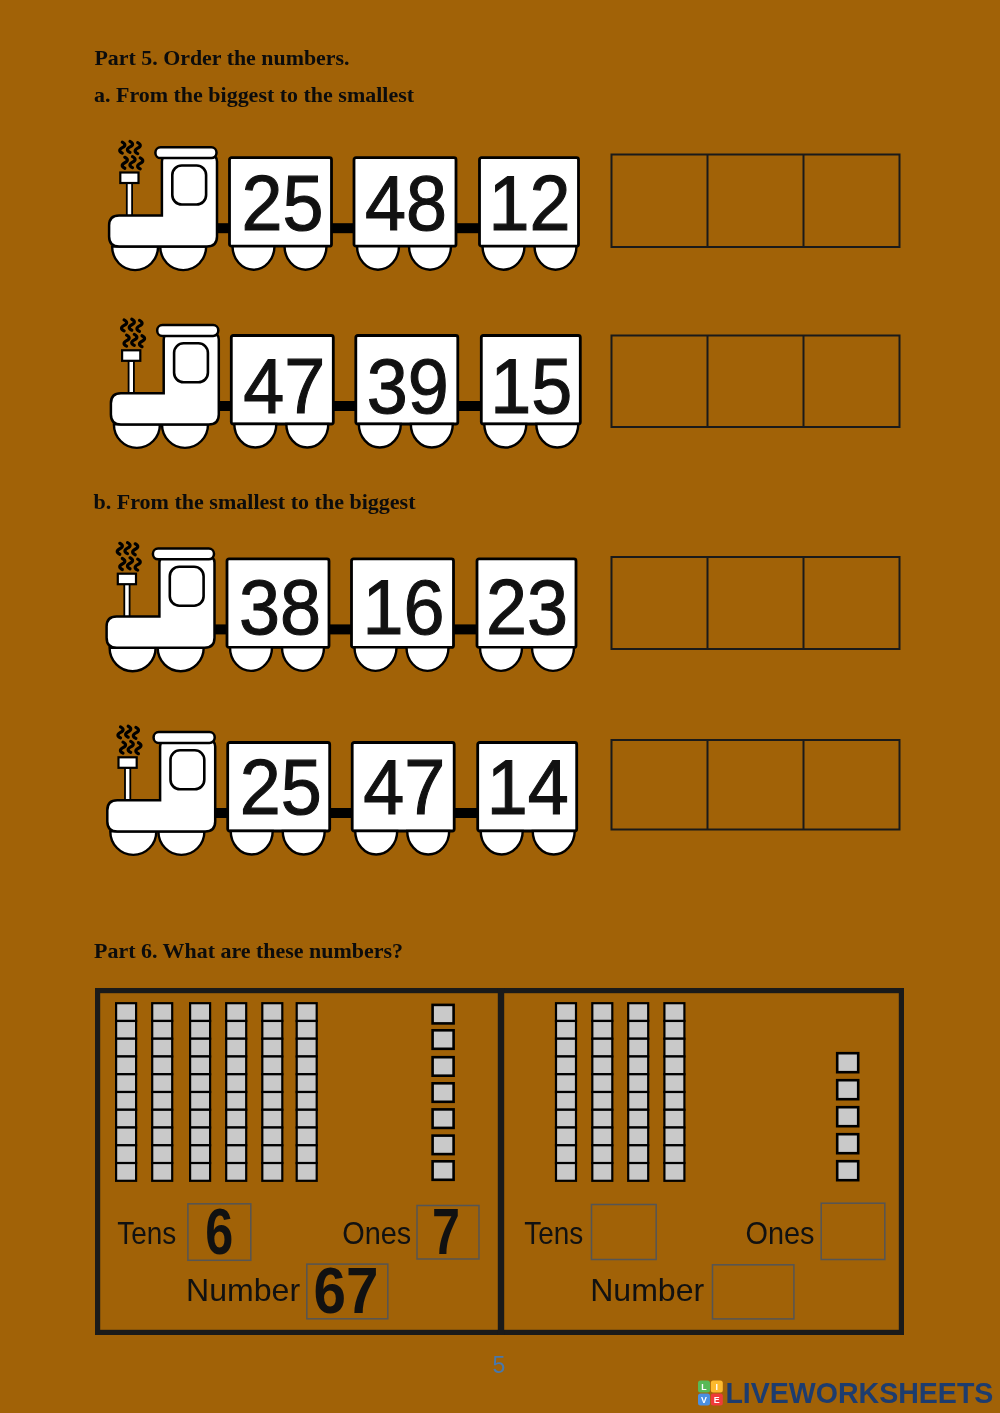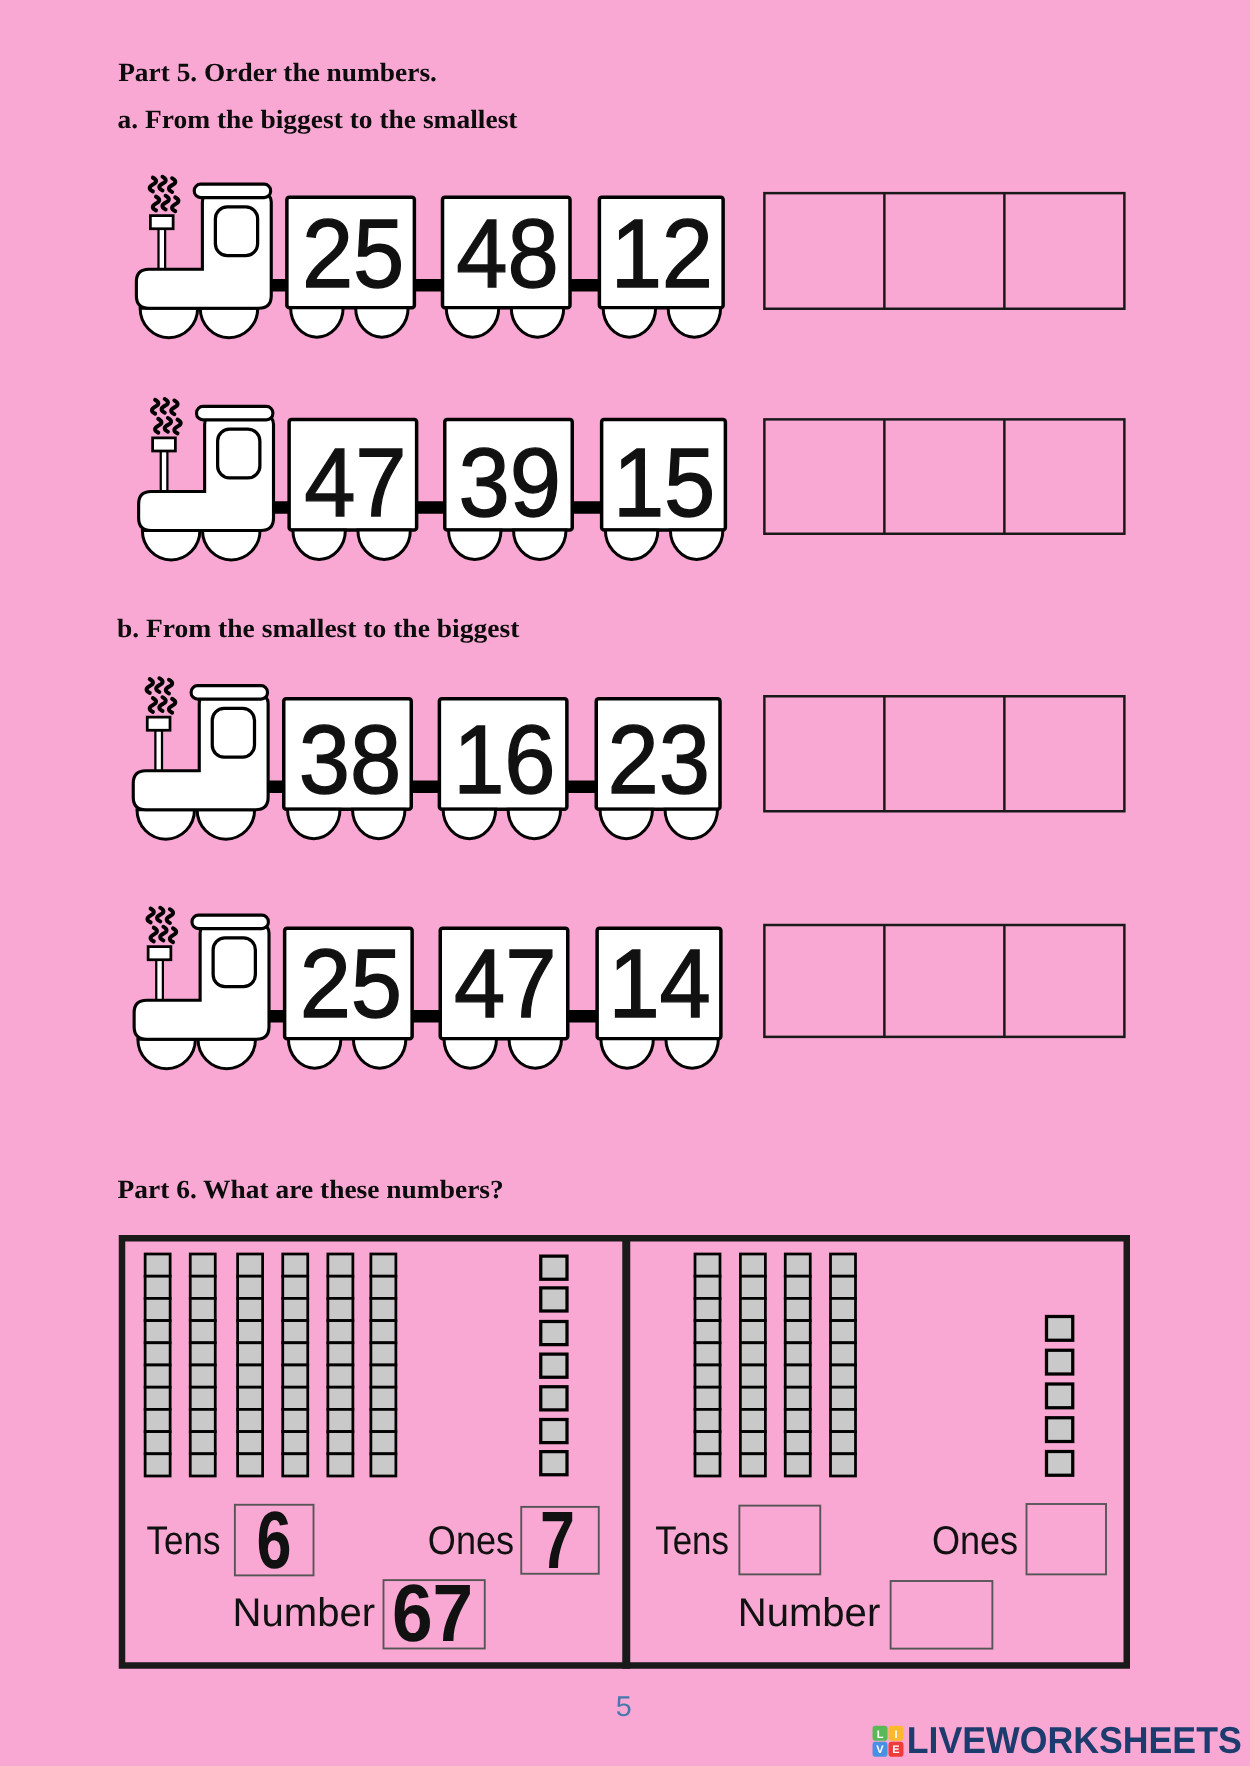--- a/index.html
+++ b/index.html
@@ -1,16 +1,16 @@
 <!DOCTYPE html>
 <html><head>
 <meta charset="utf-8">
 <style>
 html,body{margin:0;padding:0;background:#ffffff;}
-#page{position:relative;width:1000px;height:1413px;background:#f9a8d4;overflow:hidden;}
+#page{position:relative;width:1000px;height:1413px;background:#a16207;overflow:hidden;}
 text{font-family:"Liberation Sans",sans-serif;}
 .hd{font-family:"Liberation Serif",serif;font-weight:bold;font-size:21px;fill:#0c0c0c;}
 .num{font-family:"Liberation Sans",sans-serif;font-size:78px;fill:#111;stroke:#111;stroke-width:1.1;}
 .lbl{font-family:"Liberation Sans",sans-serif;font-size:32px;fill:#111;}
 .dig{font-family:"Liberation Sans",sans-serif;font-weight:bold;font-size:65px;fill:#111;}
 </style>
 </head>
 <body>
 <div id="page">
 <svg width="1000" height="1413" viewBox="0 0 1000 1413">

